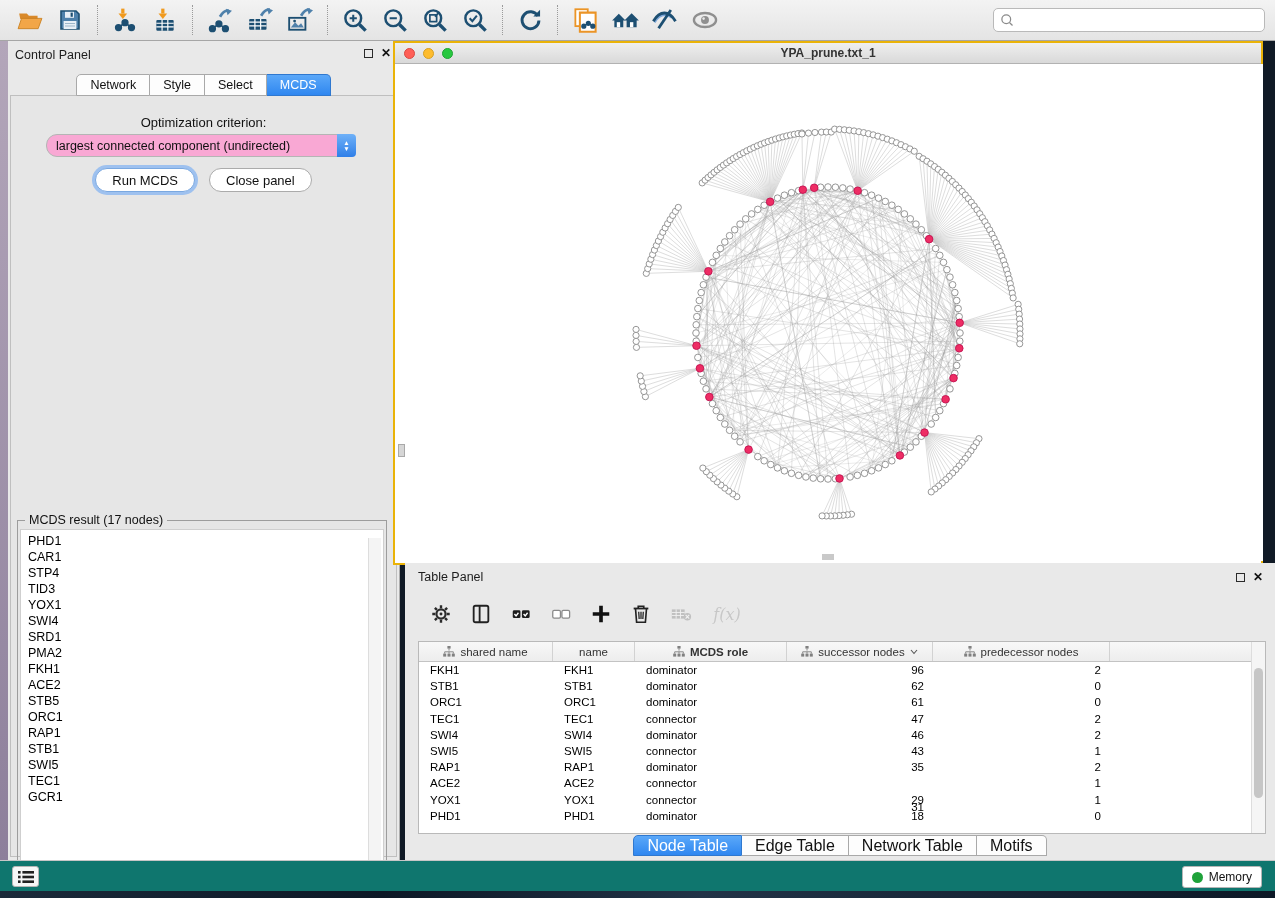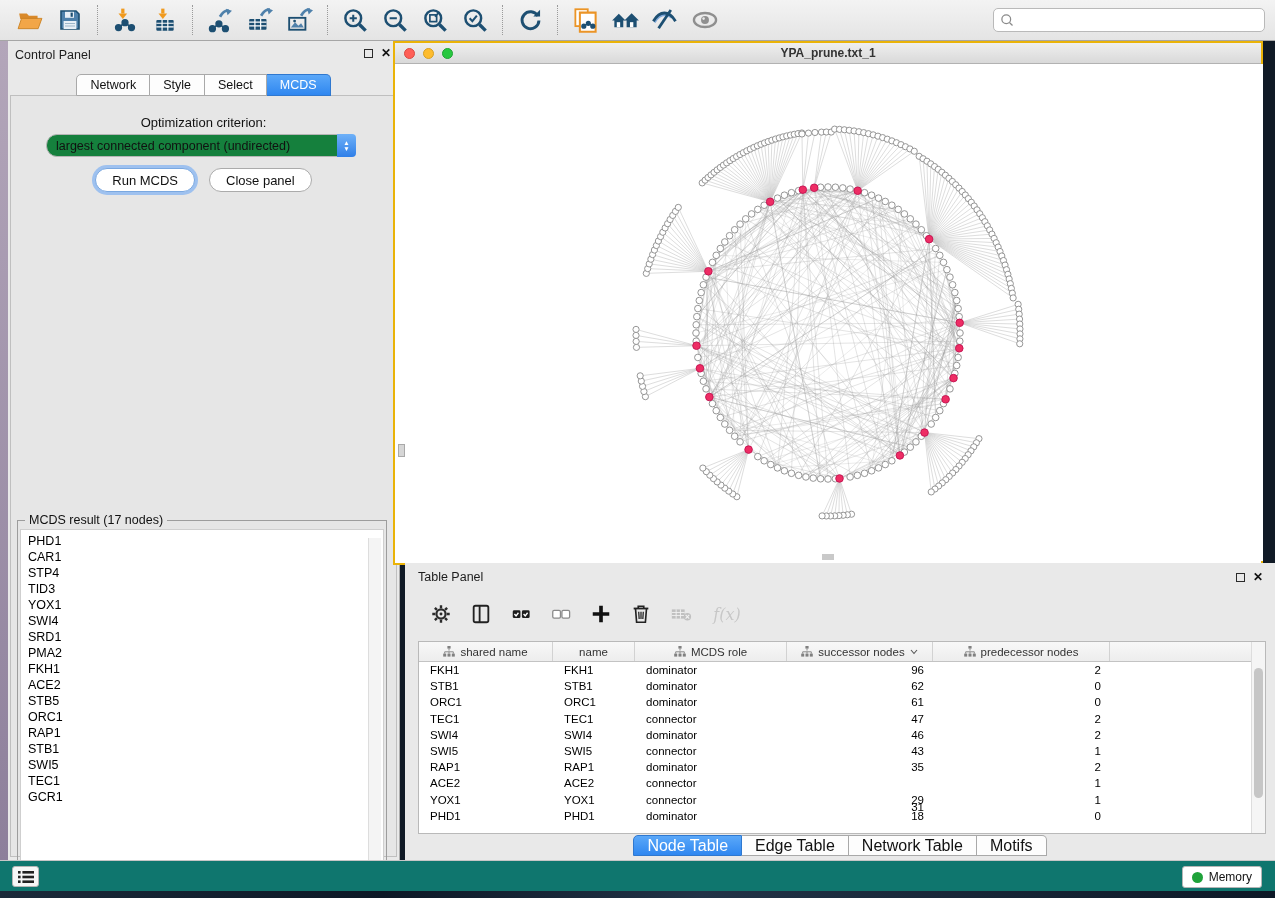--- a/index.html
+++ b/index.html
@@ -34,21 +34,21 @@
   .cp-tabs { position:absolute; top:33px; left:0; right:0; display:flex; justify-content:center; z-index:2; }
   .tab { height:22px; padding:0 13px; font-size:12.5px; display:flex; align-items:center;
     background:#fdfdfd; border:1px solid #a9a9a9; border-left-width:0; color:#111; cursor:pointer; }
   .tab:first-child { border-left-width:1px; border-radius:5px 0 0 0; }
   .tab:last-child { border-radius:0 5px 0 0; }
   .tab.active { background:linear-gradient(#5ba8f9,#2f87f0); color:#fff; border-color:#2f78cf; }
 
   .cp-content { position:absolute; left:2px; right:2px; top:54px; bottom:3px;
     background:#e6e6e6; border:1px solid #bfbfbf; }
   .opt-label { position:absolute; top:19px; width:100%; text-align:center; font-size:13px; color:#111; }
-  .dropdown { position:absolute; left:35px; top:38px; width:310px; height:23px; background:#15803d;
+  .dropdown { position:absolute; left:35px; top:38px; width:310px; height:23px; background:#f9a8d4;
     border:1px solid #b5b5b5; border-radius:11px; display:flex; align-items:center; cursor:pointer; }
   .dropdown .dd-text { flex:1; font-size:12.5px; padding-left:9px; color:#111; white-space:nowrap; }
   .dd-step { width:19px; height:23px; margin:-1px -1px -1px 0; border-radius:0 4px 4px 0;
     background:linear-gradient(#6fb1f8,#2f7fe8); display:flex; flex-direction:column;
     align-items:center; justify-content:center; color:#fff; font-size:6.5px; line-height:6px; }
   .btn-row { position:absolute; top:72px; width:100%; display:flex; justify-content:center; gap:14px; }
   .push-btn { height:24px; padding:0 16px; background:#fff; border:1px solid #ababab;
     border-radius:12px; font-size:13px; color:#111; display:flex; align-items:center; cursor:pointer; }
   .focused { box-shadow:0 0 0 3px rgba(98,162,245,.55); border-color:#7aa8e0; }
 
@@ -1154,21 +1154,21 @@
                 <rect x="8.8" y="7.6" width="3" height="3"></rect>
               </g>
               <path d="M6 2.6v2M1.7 7.6V5.8h8.6v1.8M6 5.8v1.8" stroke="#808080" stroke-width=".9" fill="none"></path>
             </svg>
           </span>
           <span>shared name</span>
         </div>
         <div class="hcell" style="width: 82px;">
           <span>name</span>
         </div>
-        <div class="hcell" style="width: 152px;">
+        <div class="hcell" style="width: 152px; font-weight: bold;">
           <span>
             <svg width="12" height="11" viewBox="0 0 12 11">
               <g fill="#808080">
                 <rect x="4.4" y="0" width="3.2" height="2.6"></rect>
                 <rect x="0.2" y="7.6" width="3" height="3"></rect>
                 <rect x="4.5" y="7.6" width="3" height="3"></rect>
                 <rect x="8.8" y="7.6" width="3" height="3"></rect>
               </g>
               <path d="M6 2.6v2M1.7 7.6V5.8h8.6v1.8M6 5.8v1.8" stroke="#808080" stroke-width=".9" fill="none"></path>
             </svg>

